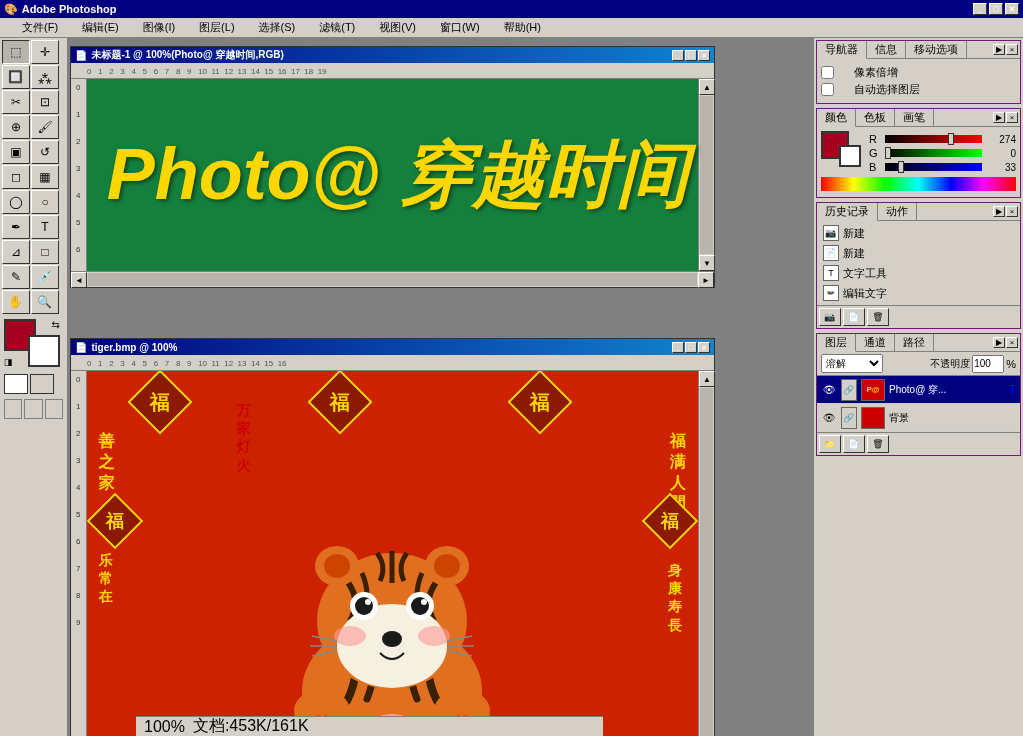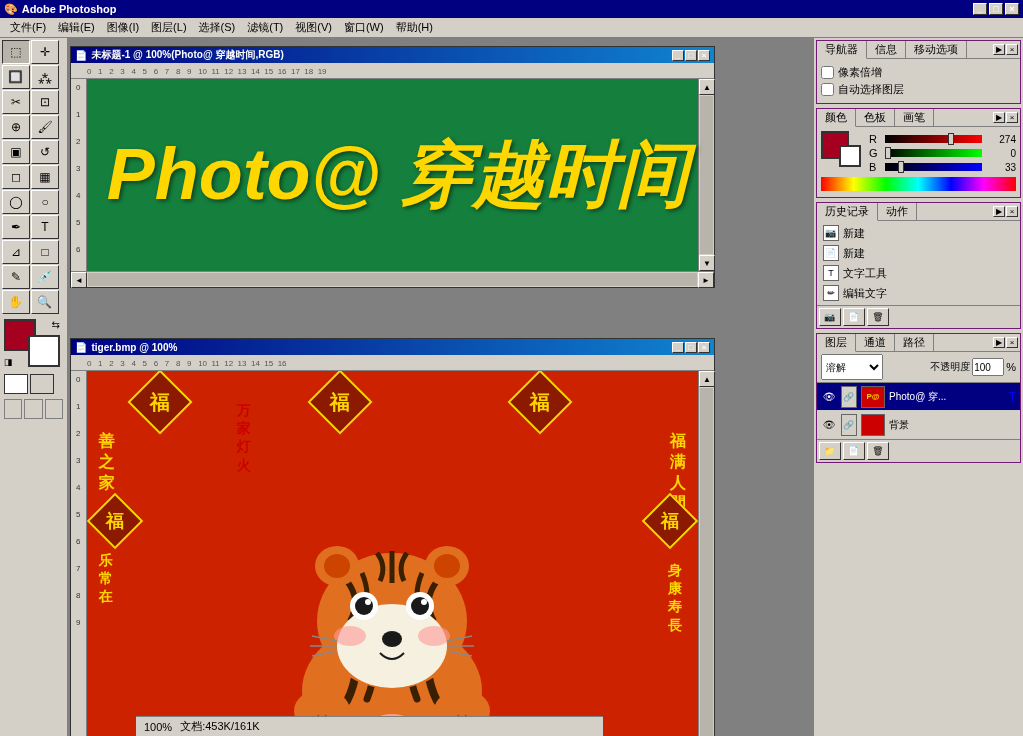--- a/index.html
+++ b/index.html
@@ -50,20 +50,21 @@
       display: flex;
       align-items: center;
       padding: 0 4px;
       border-bottom: 1px solid #808080;
     }
     .menu-item {
       padding: 2px 6px;
       font-size: 11px;
       cursor: pointer;
       white-space: nowrap;
+      margin-left: 12px;
     }
 
     
     .main-area {
       display: flex;
       height: calc(736px - 38px);
     }
 
     
     .left-toolbar {
@@ -327,21 +328,21 @@
     }
 
     
     .nav-panel { }
     .nav-content {
       padding: 4px;
     }
     .nav-checkbox-row {
       display: flex;
       align-items: center;
-      gap: 4px;
+      gap: 20px;
       font-size: 11px;
       margin: 2px 0;
     }
     .nav-checkbox-row input { cursor: pointer; }
 
     
     .color-panel { }
     .color-content {
       padding: 4px;
     }
@@ -510,21 +511,21 @@
       position: absolute;
       bottom: 0;
       left: 68px;
       right: 210px;
       height: 20px;
       background: #d4d0c8;
       border-top: 1px solid #808080;
       display: flex;
       align-items: center;
       padding: 0 8px;
-      font-size: 11px;
+      font-size: 16px;
       gap: 8px;
     }
 
     
     .watermark {
       position: absolute;
       bottom: 8px;
       right: 8px;
       color: #ffd700;
       font-size: 14px;
@@ -988,21 +989,21 @@
       <div class="panel-header">
         <div class="panel-tab active">图层</div>
         <div class="panel-tab">通道</div>
         <div class="panel-tab">路径</div>
         <div class="panel-close">
           <div class="panel-btn">▶</div>
           <div class="panel-btn">×</div>
         </div>
       </div>
       <div class="layers-toolbar">
-        <select style="font-size:10px;height:26px;">
+        <select style="font-size:10px;height:19px;">
           <option>溶解</option>
           <option>正常</option>
           <option>正片叠底</option>
         </select>
         <div class="layers-toolbar-right">
           <span class="opacity-label">不透明度</span>
           <input type="text" value="100" style="width: 32px; font-size: 10px; height: 18px;">
           <span>%</span>
         </div>
       </div>

